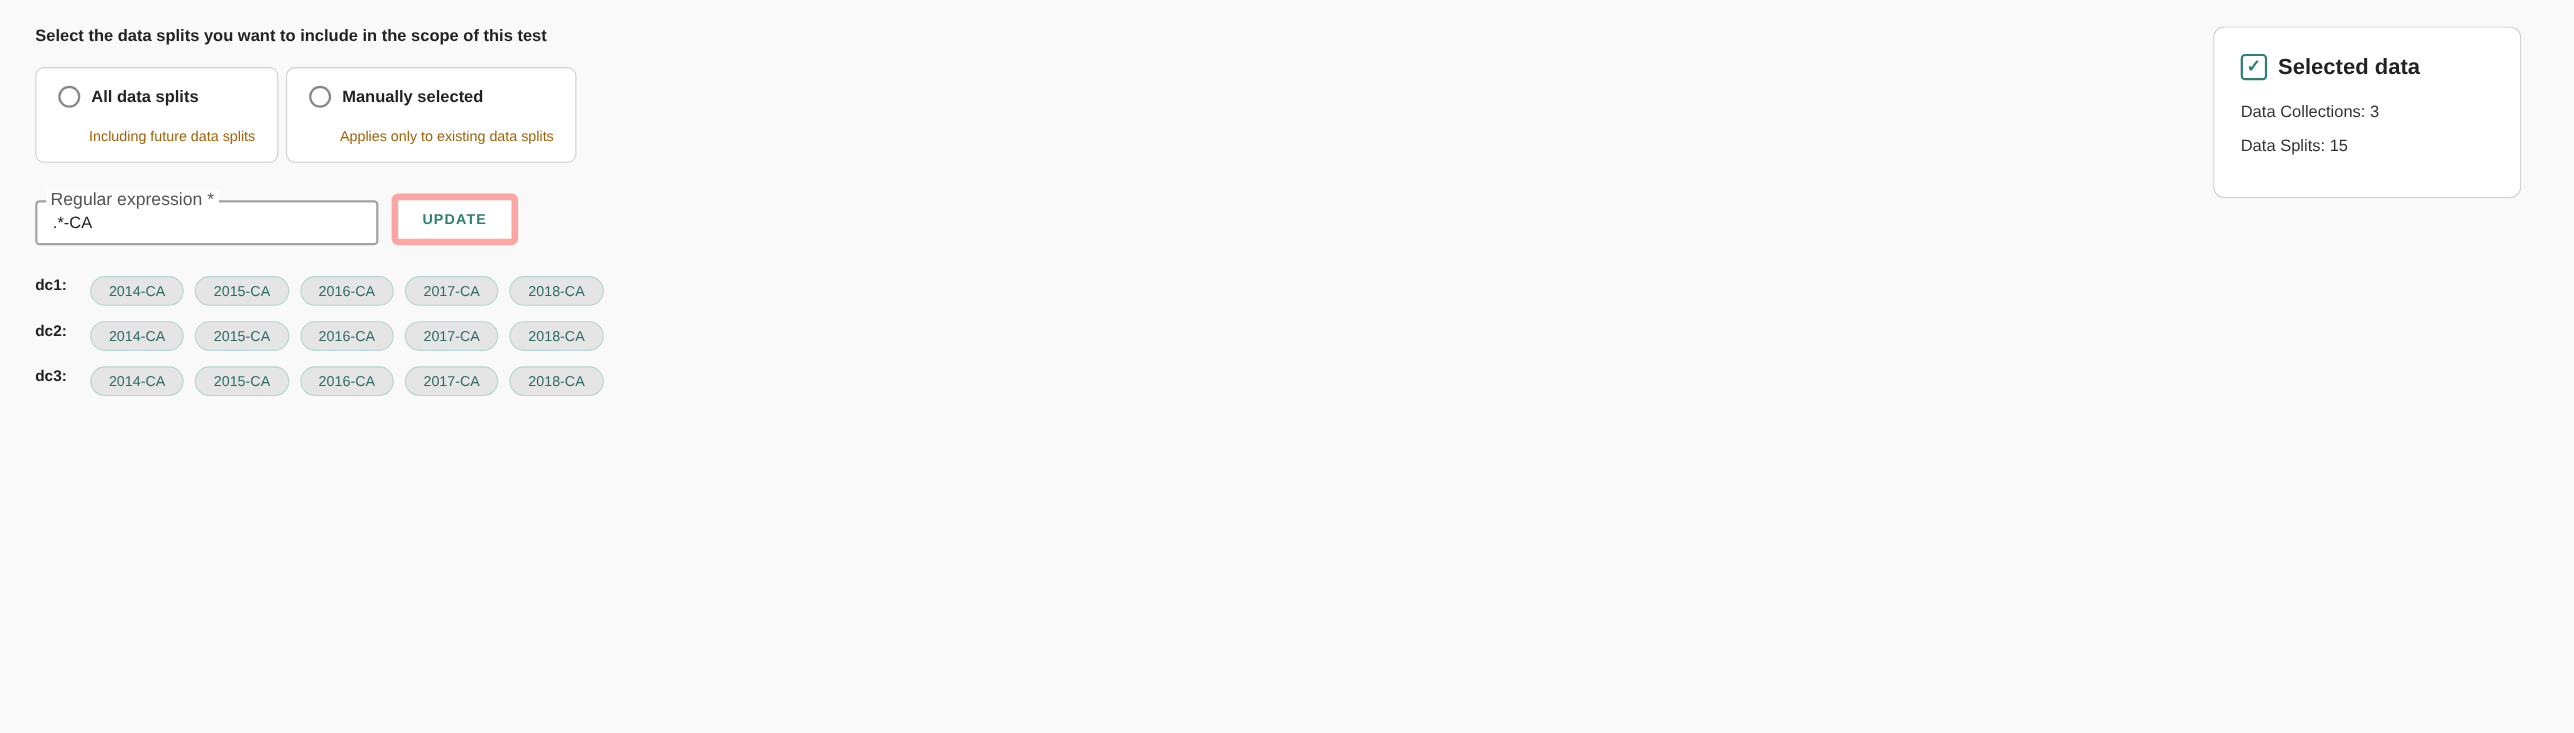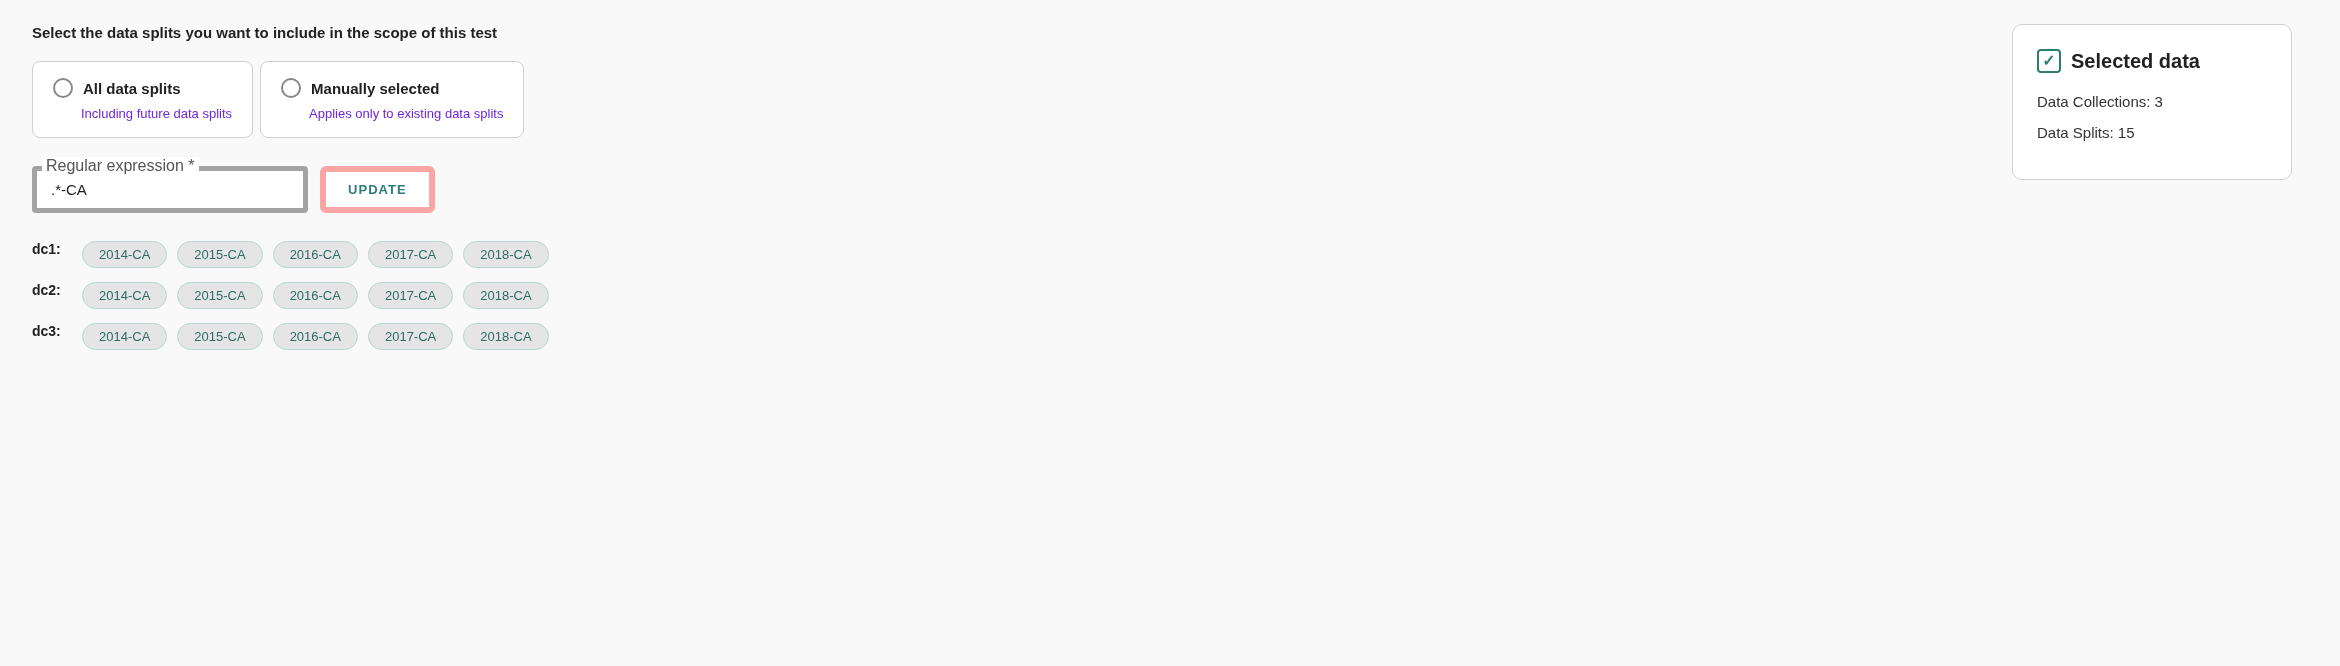--- a/index.html
+++ b/index.html
@@ -38,22 +38,23 @@
     }
     .option-card-header {
       display: flex;
       align-items: center;
       gap: 10px;
       font-weight: 600;
       font-size: 15px;
     }
     .option-card-desc {
       font-size: 13px;
-      color: #6d28d9;
+      color: #a16207;
       margin-left: 28px;
+      margin-top: 10px;
     }
     .radio-circle {
       width: 20px;
       height: 20px;
       border-radius: 50%;
       border: 2px solid #888;
       display: flex;
       align-items: center;
       justify-content: center;
       flex-shrink: 0;
@@ -82,25 +83,25 @@
     .input-label {
       font-size: 16px;
       color: #555;
       position: absolute;
       top: -9px;
       left: 10px;
       background: #fff;
       padding: 0 4px;
     }
     .regex-input {
-      border: 5px solid #a3a3a3;
+      border: 2px solid #a3a3a3;
       border-radius: 4px;
       padding: 10px 14px;
       font-size: 15px;
-      width: 276px;
+      width: 312px;
       color: #222;
       outline: none;
     }
     .update-btn {
       border: 6px solid #fca5a5;
       background: #fff;
       color: #2e7d72;
       font-weight: 700;
       font-size: 13px;
       letter-spacing: 0.08em;

